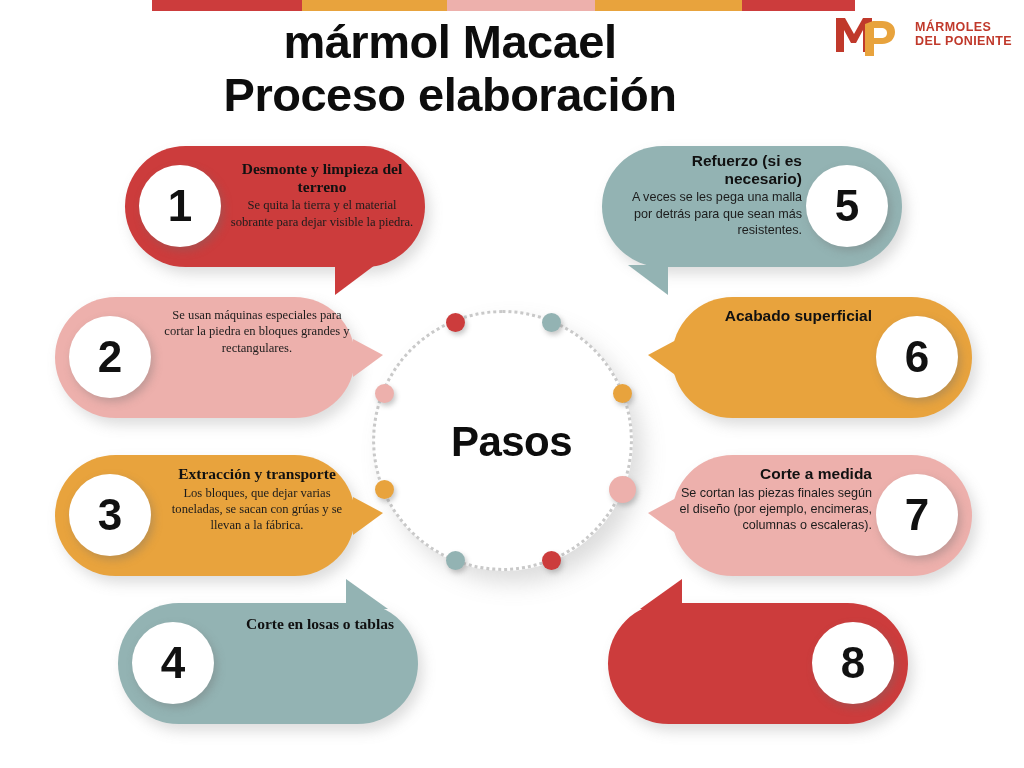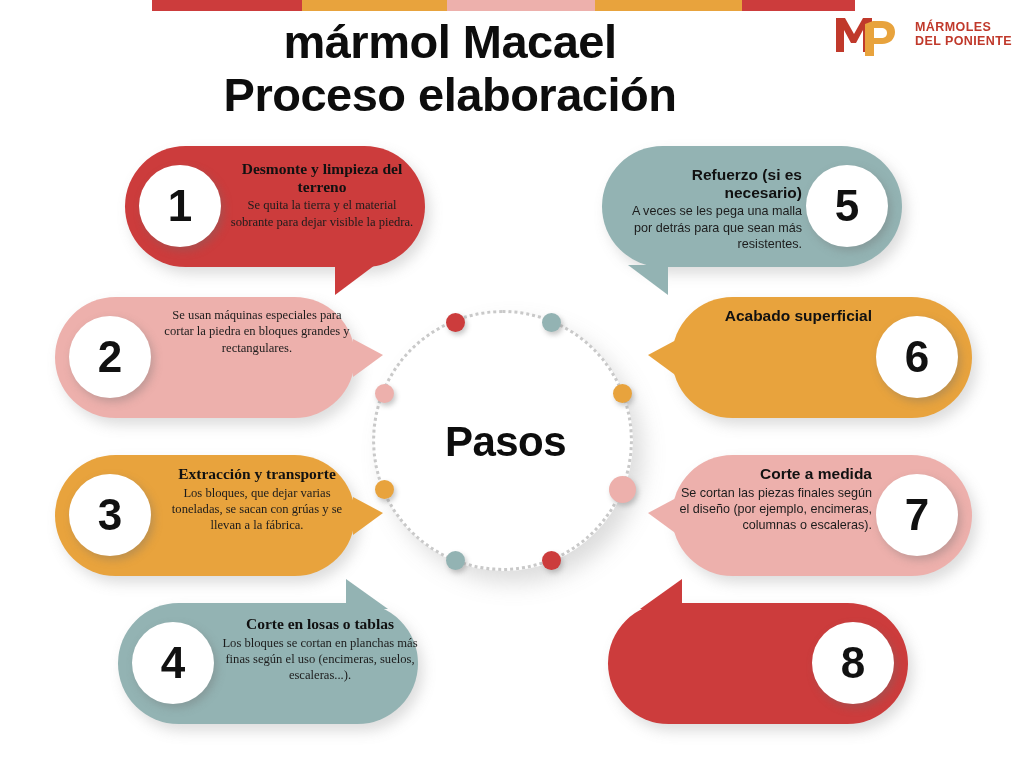--- a/index.html
+++ b/index.html
@@ -42,21 +42,21 @@
     border-radius:50%;
     background:#ffffff;
     box-shadow:10px 12px 22px rgba(120,120,120,0.26);
   }
   .wheel-dotted{
     position:absolute;left:10px;top:10px;width:255px;height:255px;
     border-radius:50%;
     border:3px dotted #c9c9c9;
   }
   .wheel-label{
-    position:absolute;left:2px;top:0;width:283px;height:283px;
+    position:absolute;left:8px;top:0;width:283px;height:283px;
     display:flex;align-items:center;justify-content:center;
     font-size:42px;font-weight:bold;color:#0d0d0d;
     letter-spacing:-0.5px;
     text-align:right;
   }
   .wdot{
     position:absolute;width:19px;height:19px;border-radius:50%;
     box-shadow:2px 3px 5px rgba(130,130,130,0.45);
   }
   .wdot.big{width:27px;height:27px;}
@@ -157,27 +157,26 @@
         <div class="card-txt" style="left: 104px; top: 10px; width: 196px;">
           <div class="card-title">Extracción y transporte</div>
           <div class="card-body">Los bloques, que dejar varias toneladas, se sacan con grúas y se llevan a la fábrica.</div>
         </div>
       </div>
       <div class="card left" style="left: 118px; top: 603px; width: 300px; height: 121px; background: rgb(147, 179, 179);">
         <div class="tail" style="left: 228px; top: -24px; border-left: 0px solid transparent; border-right: 42px solid transparent; border-bottom: 30px solid rgb(147, 179, 179);"></div>
         <div class="num-circle" style="left: 14px; top: 19px;">4</div>
         <div class="card-txt" style="left: 104px; top: 12px; width: 196px;">
           <div class="card-title">Corte en losas o tablas</div>
-          <div class="card-body">Los bloques se cortan en planchas más finas según el uso (encimeras, suelos, escaleras...).</div>
         </div>
       </div>
       <div class="card right" style="left: 602px; top: 146px; width: 300px; height: 121px; background: rgb(147, 179, 179);">
         <div class="tail" style="left: 26px; top: 119px; border-right: 0px solid transparent; border-left: 40px solid transparent; border-top: 30px solid rgb(147, 179, 179);"></div>
         <div class="num-circle" style="left: 204px; top: 19px;">5</div>
-        <div class="card-txt" style="left: 14px; top: 20px; width: 186px;">
+        <div class="card-txt" style="left: 14px; top: 6px; width: 186px;">
           <div class="card-title">Refuerzo (si es necesario)</div>
           <div class="card-body">A veces se les pega una malla por detrás para que sean más resistentes.</div>
         </div>
       </div>
       <div class="card right" style="left: 672px; top: 297px; width: 300px; height: 121px; background: rgb(232, 163, 61);">
         <div class="tail" style="left: -24px; top: 42px; border-top: 16px solid transparent; border-bottom: 22px solid transparent; border-right: 30px solid rgb(232, 163, 61);"></div>
         <div class="num-circle" style="left: 204px; top: 19px;">6</div>
         <div class="card-txt" style="left: 6px; top: 10px; width: 194px;">
           <div class="card-title">Acabado superficial</div>
         </div>

